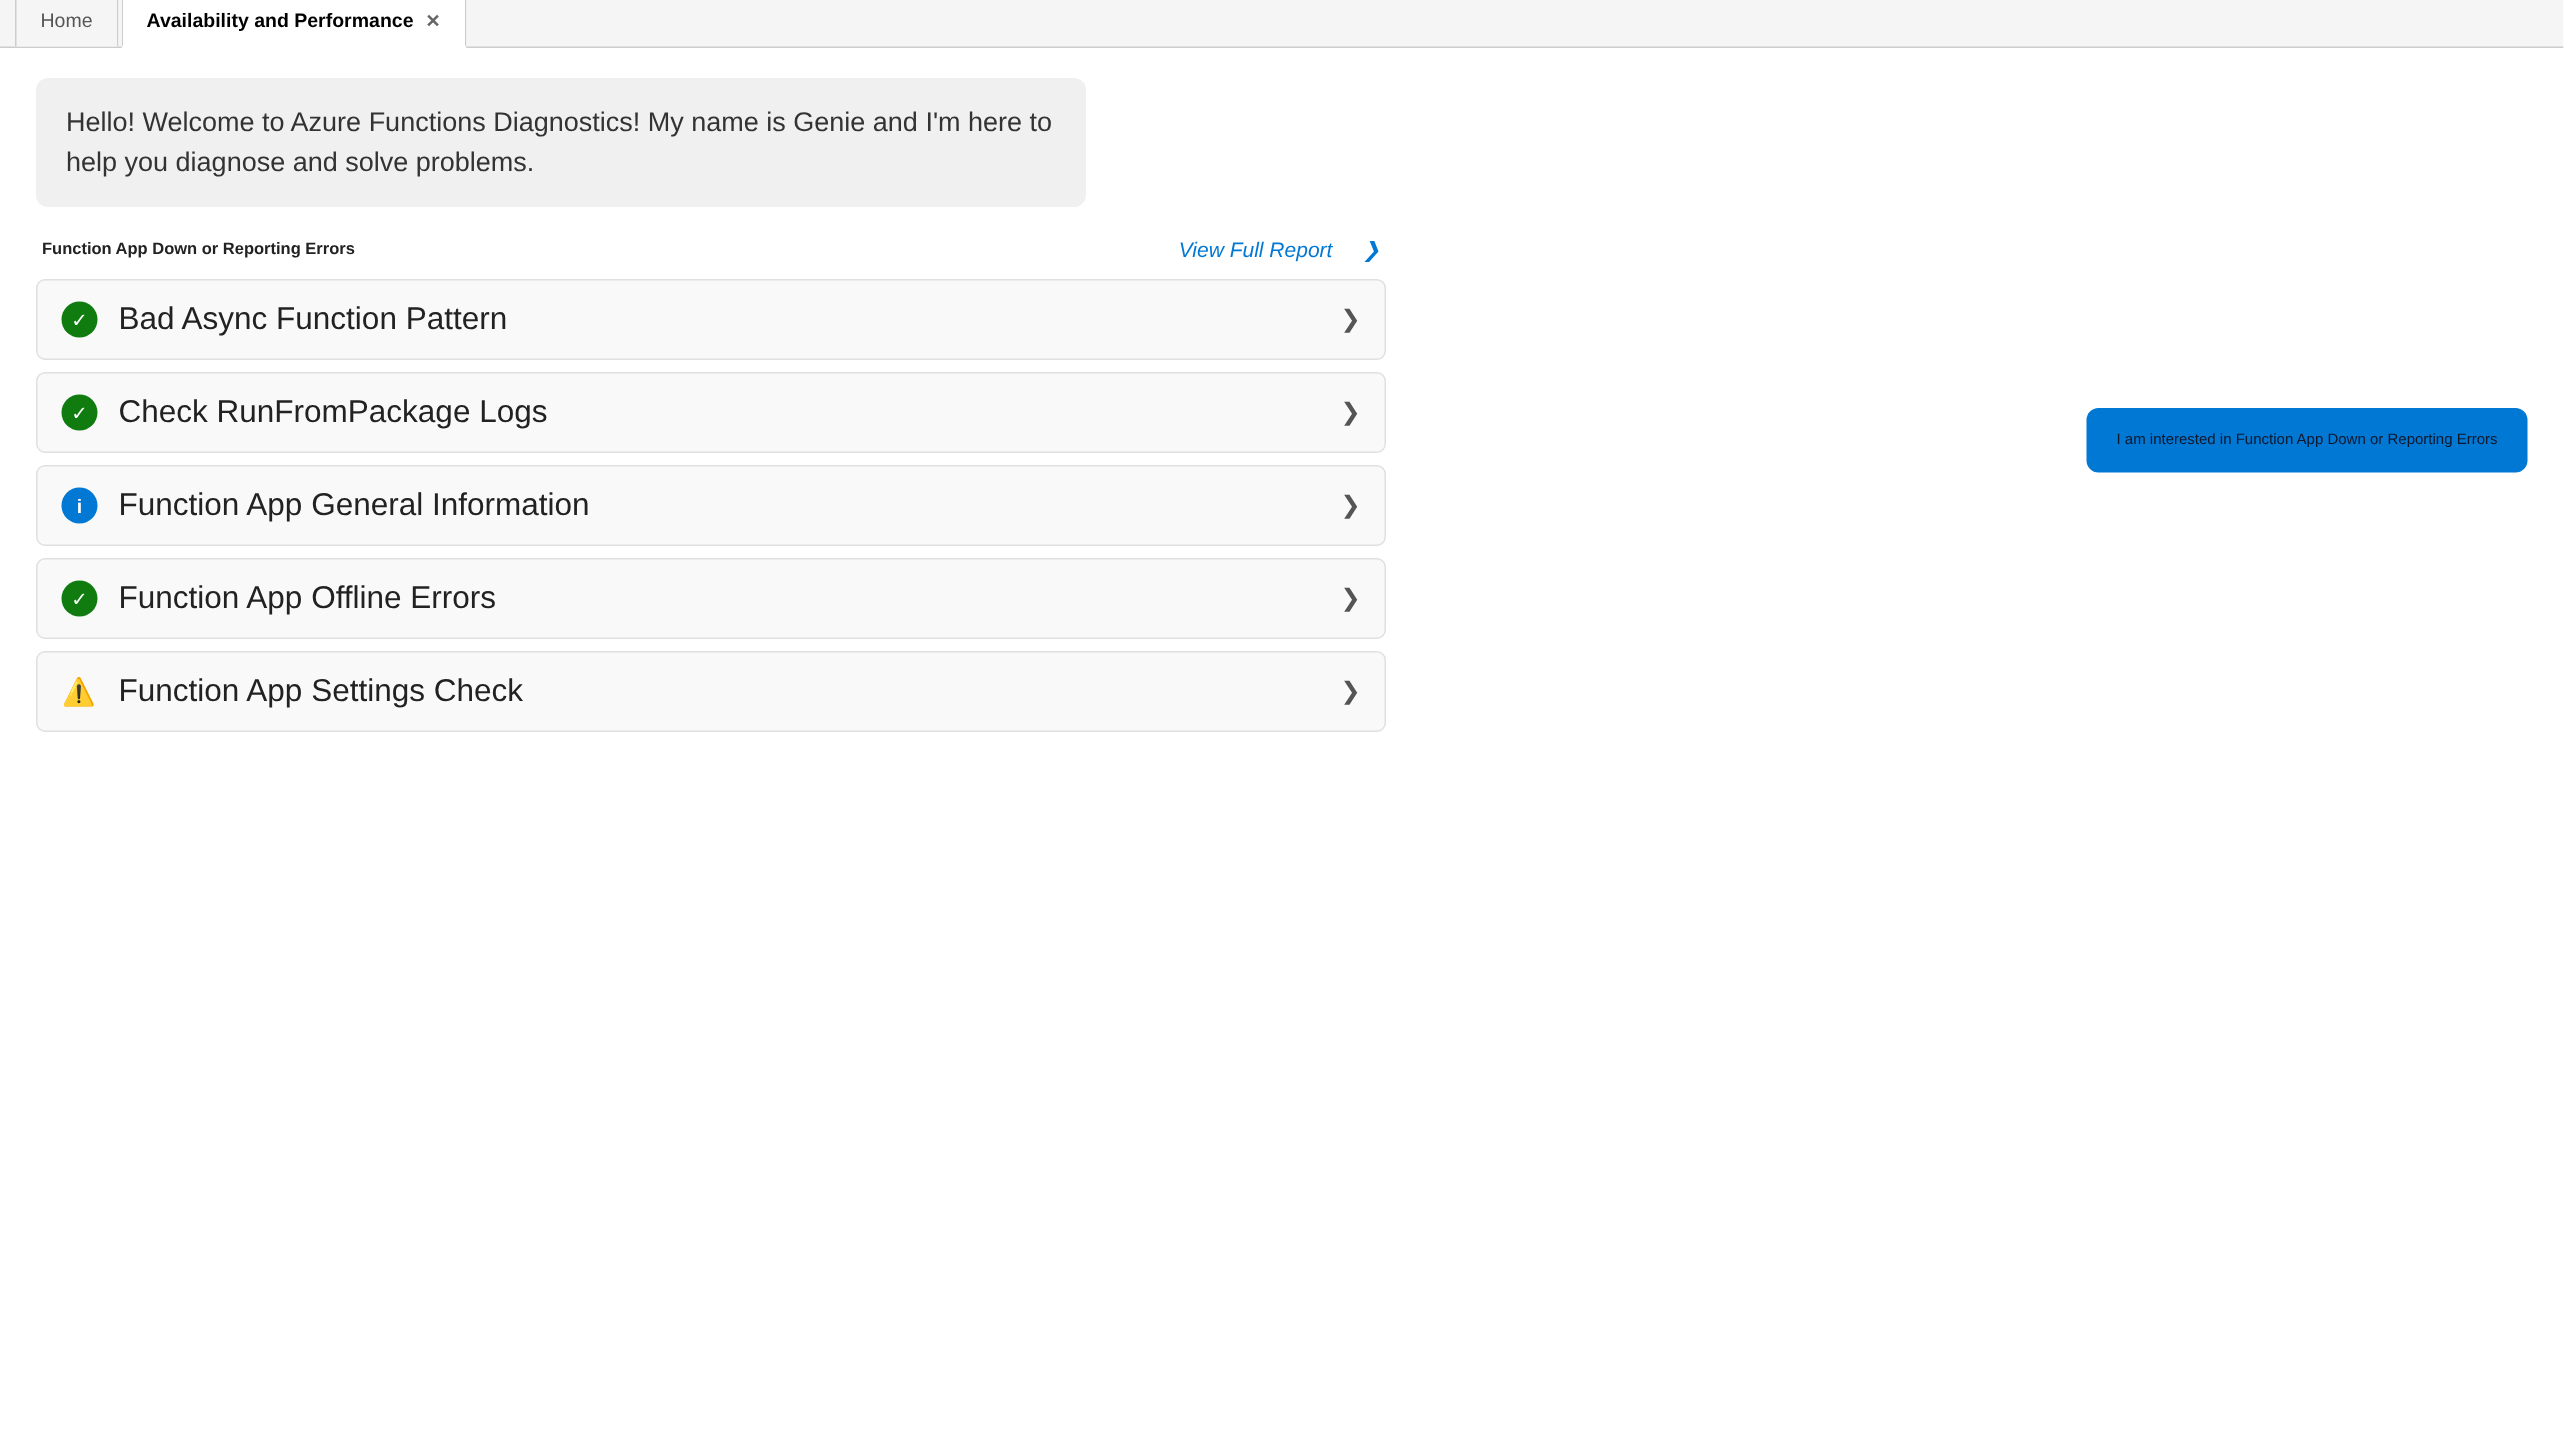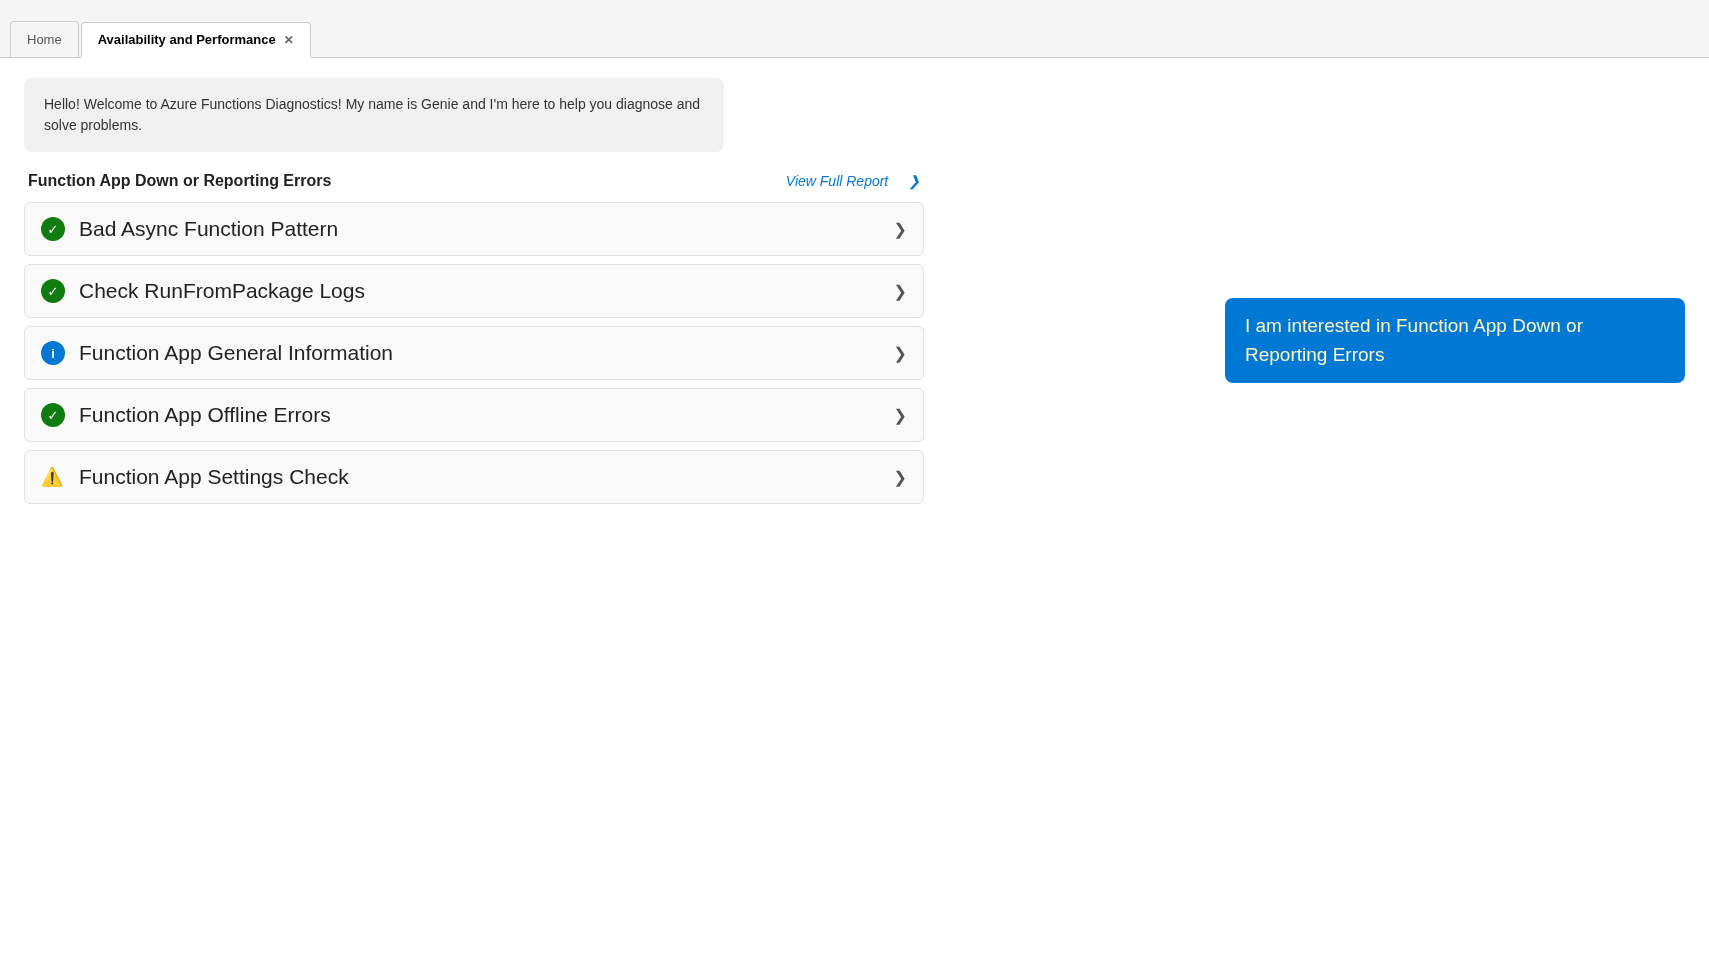--- a/index.html
+++ b/index.html
@@ -10,21 +10,21 @@
       font-size: 14px;
     }
 
     
     .tab-bar {
       display: flex;
       align-items: flex-end;
       border-bottom: 1px solid #ccc;
       padding: 0 10px;
       background: #f5f5f5;
-      height: 58px;
+      height: 32px;
     }
     .tab {
       display: flex;
       align-items: center;
       padding: 8px 16px;
       cursor: pointer;
       font-size: 13px;
       border: 1px solid #ccc;
       border-bottom: none;
       background: #f5f5f5;
@@ -64,37 +64,37 @@
 
     
     .chat-bubble {
       background: #f0f0f0;
       border-radius: 8px;
       padding: 16px 20px;
       margin-bottom: 16px;
       max-width: 700px;
       line-height: 1.5;
       color: #333;
-      font-size: 14px;
+      font-size: 18px;
     }
 
     
     .report-section {
       margin-top: 20px;
       max-width: 900px;
     }
     .report-header {
       display: flex;
       align-items: center;
       justify-content: space-between;
       margin-bottom: 12px;
       padding: 0 4px;
     }
     .report-title {
-      font-size: 16px;
+      font-size: 11px;
       font-weight: 600;
       color: #222;
     }
     .view-full-report {
       color: #0078d4;
       font-size: 14px;
       cursor: pointer;
       display: flex;
       align-items: flex-start;
       gap: 20px;
@@ -169,24 +169,24 @@
     .right-panel {
       width: 520px;
       padding: 20px 24px;
       display: flex;
       flex-direction: column;
       align-items: flex-end;
     }
 
     .user-bubble {
       background: #0078d4;
-      color: #fef9c3;
+      color: #0f172a;
       border-radius: 8px;
       padding: 14px 20px;
-      font-size: 19px;
+      font-size: 10px;
       line-height: 1.5;
       max-width: 460px;
       margin-top: 220px;
     }
   </style>
 </head>
 <body>
 
 <div class="tab-bar">
   <div class="tab">

